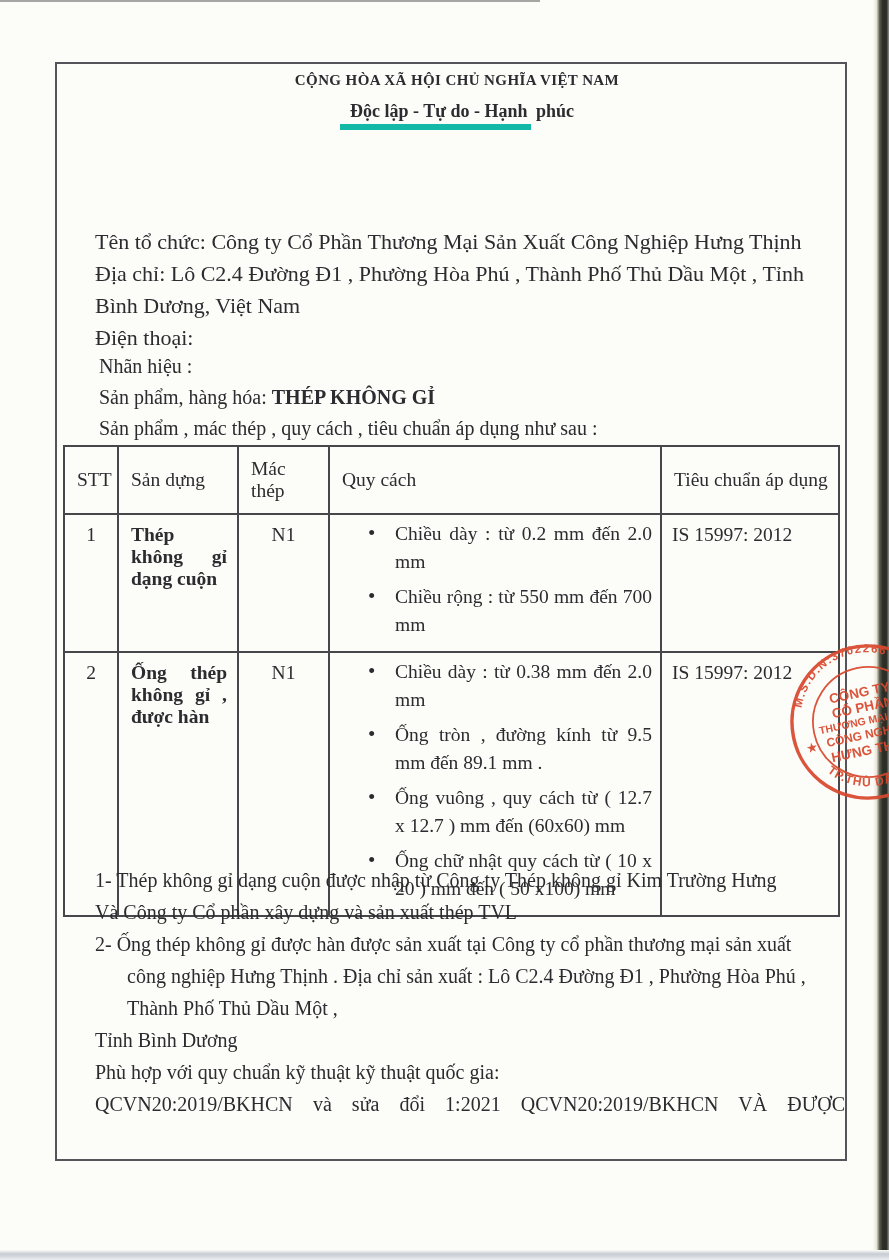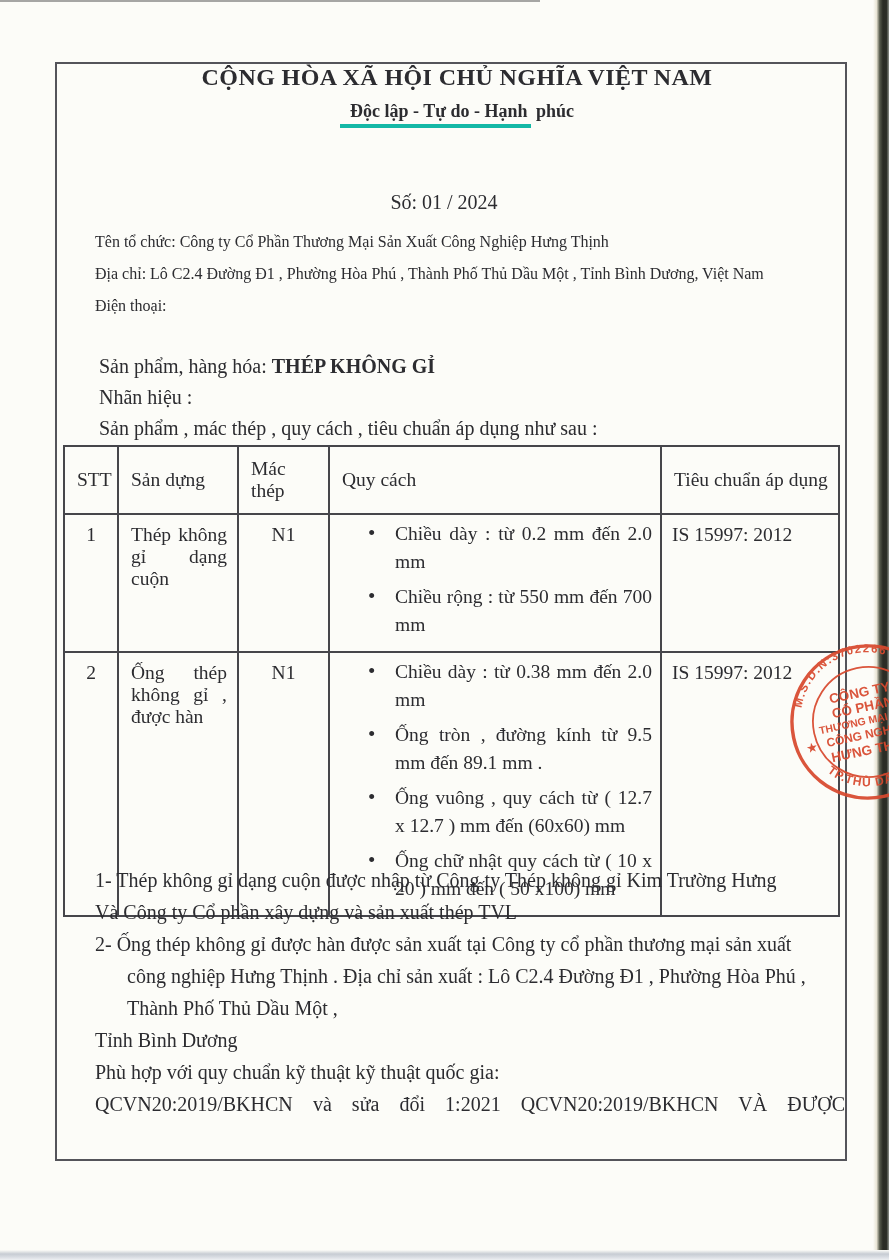--- a/index.html
+++ b/index.html
@@ -15,42 +15,42 @@
   .edge-bottom{position:absolute;left:0;top:1250px;width:889px;height:10px;
     background:linear-gradient(to bottom,#fcfcf8 0%, #c7ccd3 40%, #d8dce2 70%, #eef0f3 100%);}
 
   
   .frame{position:absolute;left:55px;top:62px;width:792px;height:1099px;
     box-sizing:border-box;border:2px solid #54545a;}
 
   .abs{position:absolute;margin:0;}
   .center{text-align:center;}
 
-  .nat-title{left:12px;right:0;top:0;font-size:24px;font-weight:bold;letter-spacing:.4px;}
+  .nat-title{left:12px;right:0;top:8px;font-size:15px;font-weight:bold;letter-spacing:.4px;}
   .motto{left:12px;right:0;top:37px;font-size:18px;font-weight:bold;}
-  .motto .ul{display:inline-block;border-bottom:4px solid #14b8a6;padding:0 4px 2px 10px;}
+  .motto .ul{display:inline-block;border-bottom:6px solid #14b8a6;padding:0 4px 2px 10px;}
   .doc-title{left:14px;right:0;top:82px;font-size:25px;font-weight:bold;letter-spacing:.6px;}
   .doc-num{left:0;right:14px;top:127px;font-size:20px;}
 
-  .info{left:38px;top:162px;width:738px;font-size:16px;line-height:32px;}
+  .info{left:38px;top:162px;width:738px;font-size:22px;line-height:32px;}
   .info p{margin:0;}
   .info2{left:42px;top:287px;width:730px;font-size:20px;line-height:31px;}
   .info2 p{margin:0;}
   .bold{font-weight:bold;}
 
   
   table.spec{position:absolute;left:6px;top:381px;width:775px;border-collapse:collapse;
     table-layout:fixed;font-size:19.5px;}
   .spec th,.spec td{border:2px solid #46464b;vertical-align:top;font-weight:normal;
     overflow:hidden;}
   .spec thead th{height:42px;vertical-align:middle;text-align:left;padding:0 4px 0 12px;}
   .spec thead th.c{text-align:center;padding:12px;}
   tr.r1{height:88px;} tr.r2{height:232px;}
   td.stt{text-align:center;padding-top:9px;}
-  td.sp{padding:9px 10px 0 12px;text-align:justify;}
+  td.sp{padding:9px 10px 0 12px;text-align:justify;font-weight:bold;}
   td.mac{text-align:center;padding-top:9px;}
   td.qc{padding:5px 8px 5px 0;}
   td.tc{padding:9px 4px 0 10px;border-radius:15px;}
   ul.qc-list{margin:0;padding:0 0 0 36px;list-style:none;}
   .qc-list li{position:relative;padding-left:29px;margin:0 0 7px 0;line-height:28px;text-align:justify;}
   .qc-list li::before{content:"\2022";position:absolute;left:2px;top:-1px;font-size:21px;}
 
   
   .notes{left:0;top:800px;width:788px;font-size:20px;line-height:32px;}
   .notes div{}
@@ -73,31 +73,30 @@
   <div class="edge-right"></div>
   <div class="edge-bottom"></div>
 
   <div class="frame">
 
     <p class="abs center nat-title">CỘNG HÒA XÃ HỘI CHỦ NGHĨA VIỆT NAM</p>
 
     <p class="abs center motto"><span class="ul">Độc lập - Tự do - Hạnh</span><span> phúc</span></p>
 
 
-    <p class="abs center doc-num">Số: 01 / 2024</p>
 
     <div class="abs info">
       <p>Tên tổ chức: Công ty Cổ Phần Thương Mại Sản Xuất Công Nghiệp Hưng Thịnh</p>
       <p>Địa chỉ: Lô C2.4 Đường Đ1 , Phường Hòa Phú , Thành Phố Thủ Dầu Một , Tỉnh Bình Dương, Việt Nam</p>
       <p>Điện thoại:</p>
     </div>
 
     <div class="abs info2">
+      <p>Nhãn hiệu :</p>
       <p><span>Sản phẩm, hàng hóa: </span><span class="bold">THÉP KHÔNG GỈ</span></p>
-      <p>Nhãn hiệu :</p>
       <p>Sản phẩm , mác thép , quy cách , tiêu chuẩn áp dụng như sau :</p>
     </div>
 
     <table class="spec">
       <colgroup>
         <col style="width:54px">
           <col style="width:120px">
           <col style="width:91px">
         <col style="width:332px">
           <col style="width:178px">

